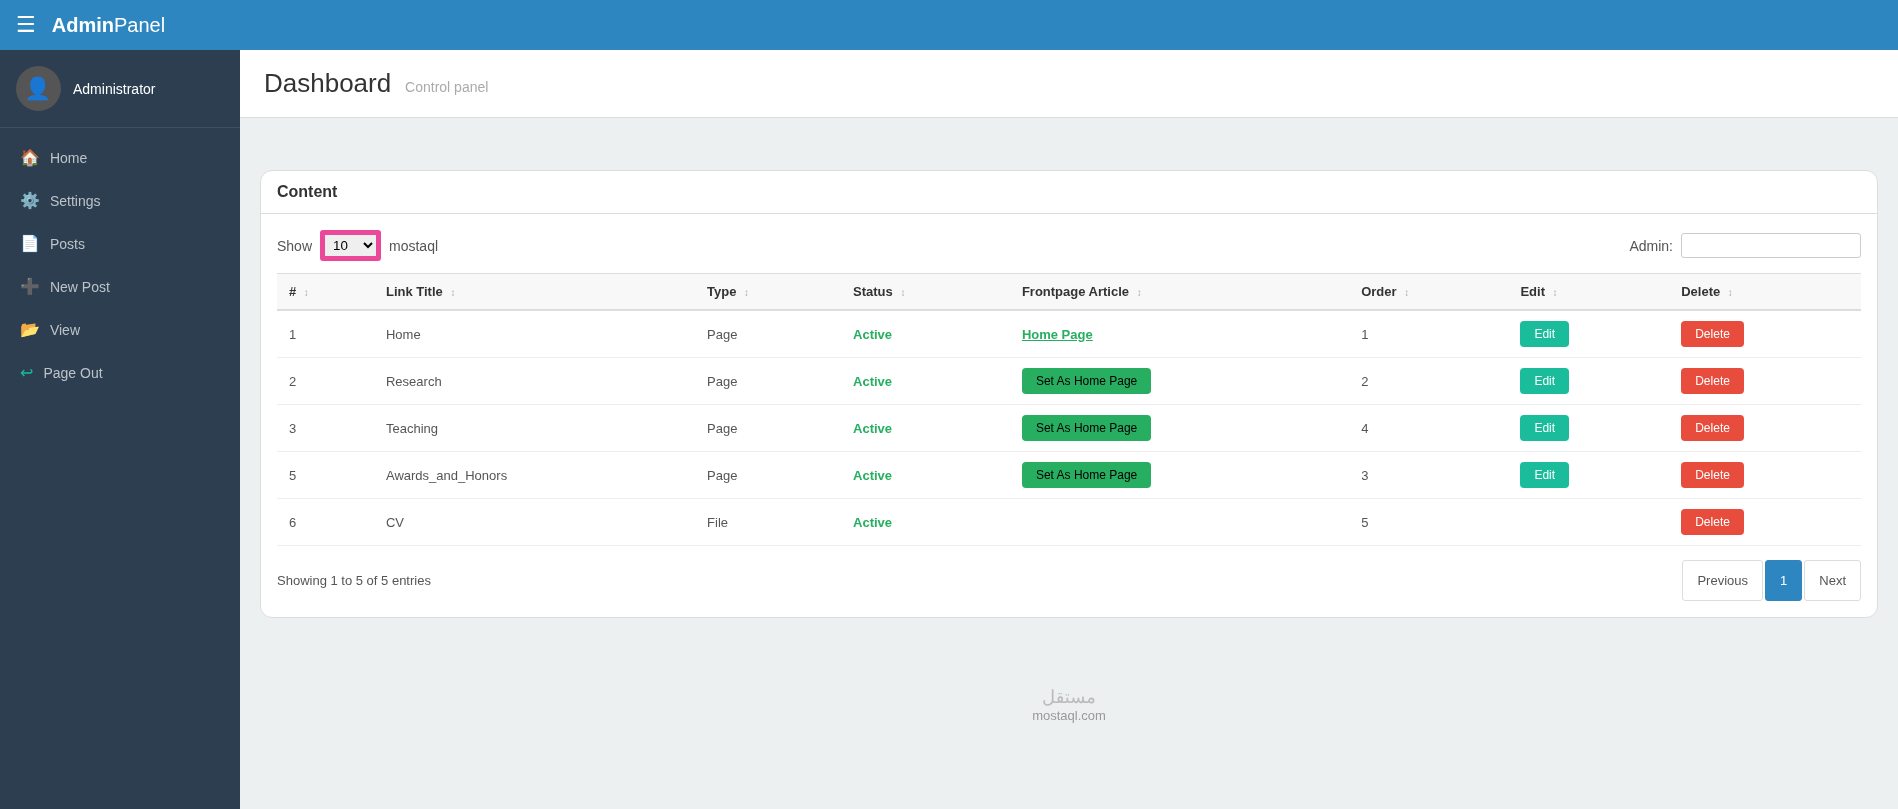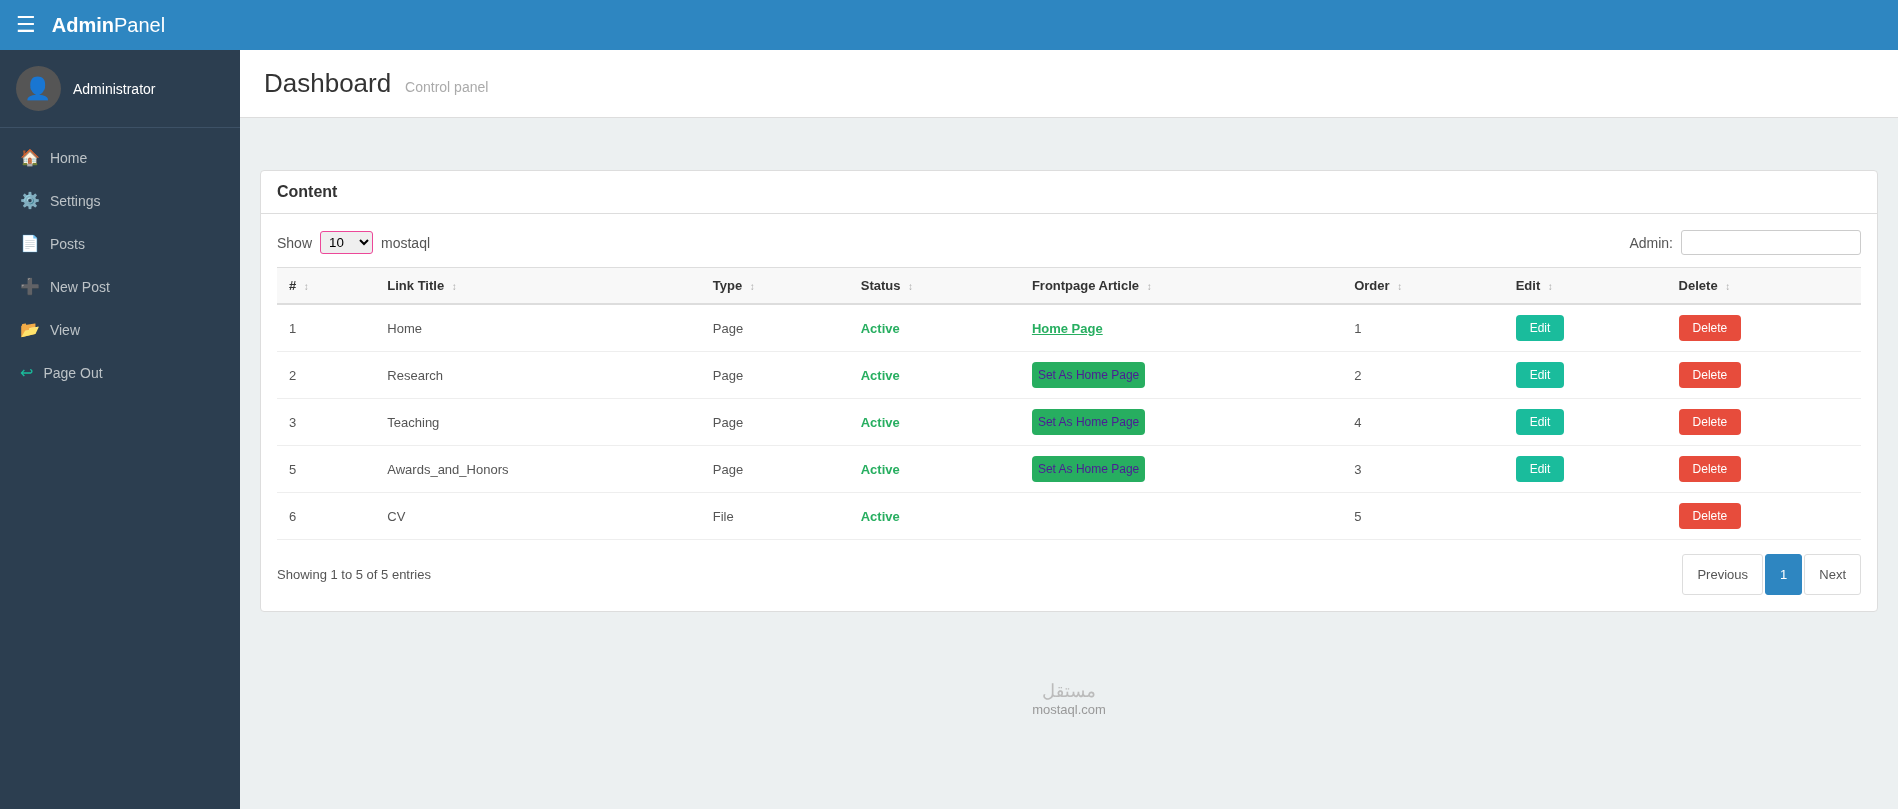--- a/index.html
+++ b/index.html
@@ -111,21 +111,21 @@
       color: #aaa;
       font-size: 14px;
       margin-left: 10px;
     }
 
     
     .panel {
       margin: 20px;
       background: white;
       border: 1px solid #ddd;
-      border-radius: 4px;
+      border-radius: 12px;
     }
     .panel-heading {
       padding: 12px 16px;
       border-bottom: 1px solid #ddd;
       font-size: 16px;
       font-weight: 600;
       color: #333;
     }
     .panel-body {
       padding: 16px;
@@ -139,21 +139,21 @@
       margin-bottom: 12px;
     }
     .show-entries {
       display: flex;
       align-items: center;
       gap: 8px;
       color: #555;
     }
     .show-entries select {
       padding: 2px 4px;
-      border: 1px solid #ec4899;
+      border: 5px solid #ec4899;
       border-radius: 3px;
     }
     .search-box {
       display: flex;
       align-items: center;
       gap: 8px;
     }
     .search-box label { color: #555; }
     .search-box input {
       padding: 4px 8px;
@@ -194,23 +194,23 @@
       color: #27ae60;
       font-weight: bold;
     }
     .frontpage-homepage {
       color: #27ae60;
       font-weight: bold;
       text-decoration: underline;
     }
     .btn-set-home {
       background: #27ae60;
-      color: #4c1d95;
+      color: #000000;
       border: none;
-      padding: 6px 6px;
+      padding: 6px 14px;
       border-radius: 4px;
       cursor: pointer;
       font-size: 12px;
     }
     .btn-edit {
       background: #1abc9c;
       color: white;
       border: none;
       padding: 6px 14px;
       border-radius: 4px;

